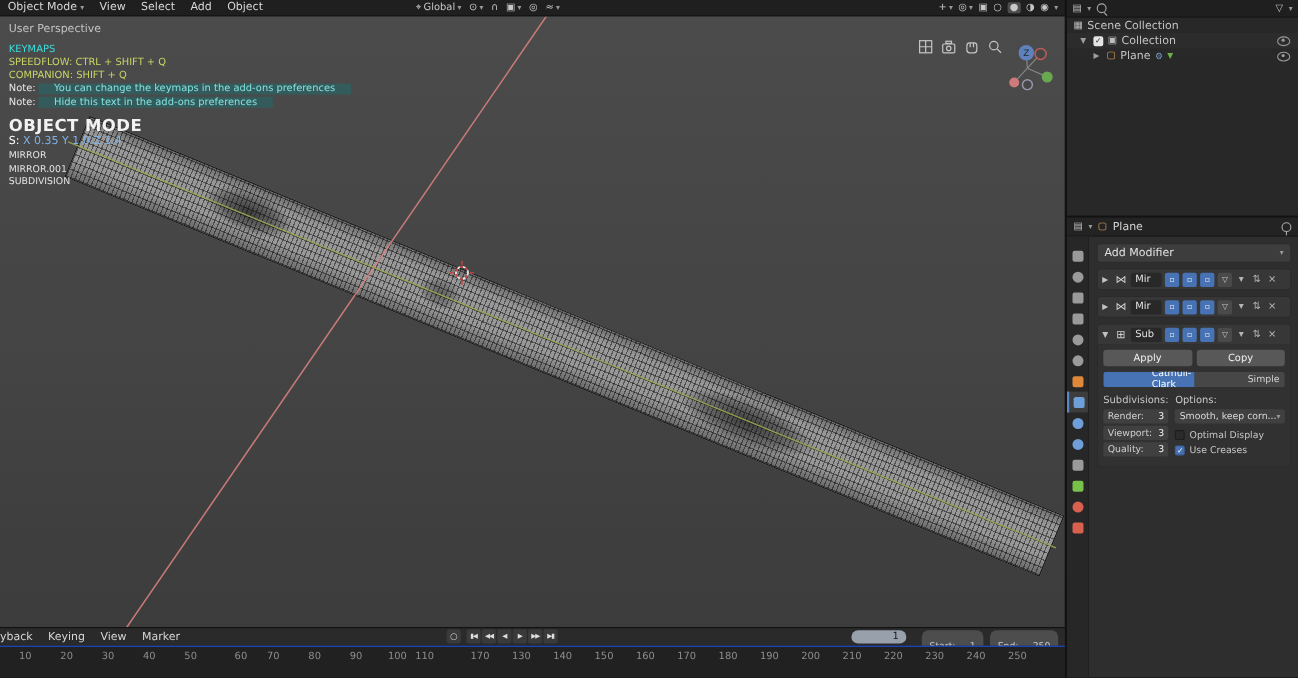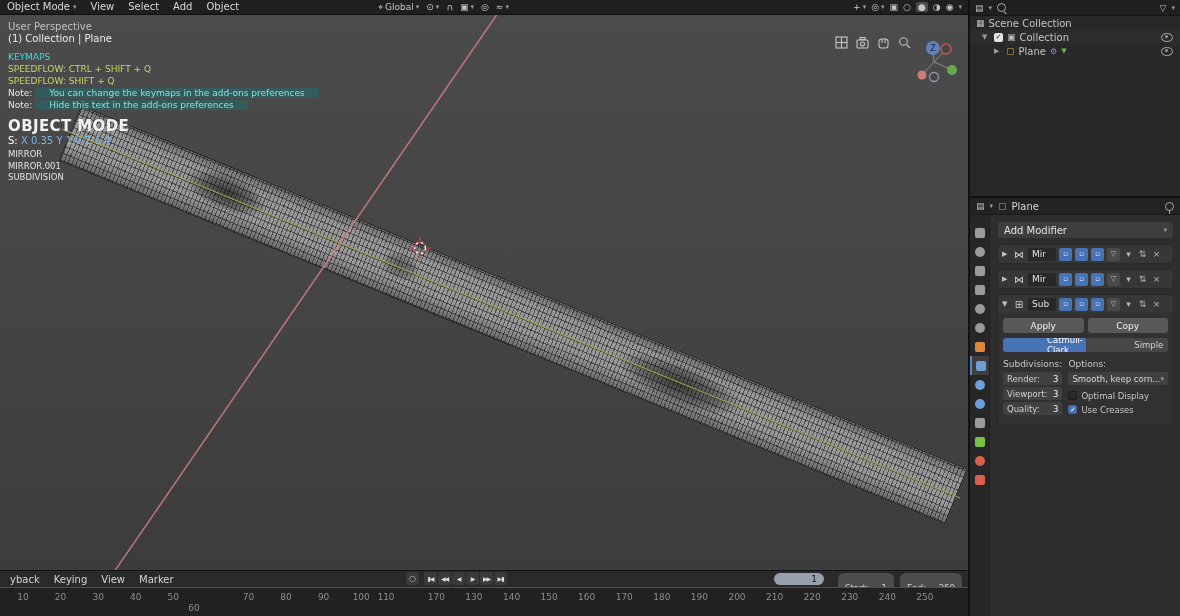--- a/index.html
+++ b/index.html
@@ -241,24 +241,23 @@
         </g>
         <g transform="translate(899,22)" data-name="zoom-view-icon">
           <circle cx="4.5" cy="4.5" r="3.8"></circle>
             <line x1="7.5" y1="7.5" x2="11" y2="11"></line>
         </g>
       </g>
     </svg>
 
     <div class="vp-overlay" data-name="viewport-hud">
       <div class="ov-dim" data-name="view-perspective-label">User Perspective</div>
-      <div class="ov-bc" data-name="active-object-breadcrumb">(1) Collection | Plane</div>
       <div class="ov-keymaps" data-name="keymaps-title">KEYMAPS</div>
       <div class="ov-sf" data-name="speedflow-shortcut">SPEEDFLOW: CTRL + SHIFT + Q</div>
-      <div class="ov-sf" data-name="companion-shortcut">SPEEDFLOW: SHIFT + Q</div>
+      <div class="ov-sf" data-name="companion-shortcut">COMPANION: SHIFT + Q</div>
       <div class="ov-note" data-name="note-line-1"><span>Note: </span><span class="lnk">You can change the keymaps in the add-ons preferences</span></div>
       <div class="ov-note" data-name="note-line-2"><span>Note: </span><span class="lnk">Hide this text in the add-ons preferences</span></div>
       <div class="ov-mode" data-name="object-mode-hud">OBJECT MODE</div>
       <div class="ov-scale" data-name="scale-hud">
         <span>S: </span><span class="ax">X 0.35 </span><span class="ax">Y 1.0 </span><span class="ax">Z 1.4</span>
       </div>
       <div class="ov-modlist" data-name="modifier-stack-hud">
         <div>MIRROR</div>
         <div>MIRROR.001</div>
         <div>SUBDIVISION</div>
@@ -438,21 +437,21 @@
               <span class="box checked" data-name="checkbox-checked">✓</span>
               <span>Use Creases</span>
             </div>
           </div>
         </div>
       </div>
     </div>
   </div>
 
   <div id="tl-header" data-name="timeline-header">
-    <div class="tl-menu" style="padding-left:10px;" data-name="menu-playback">yback</div>
+    <div class="tl-menu" style="padding-left:0;" data-name="menu-playback">yback</div>
     <div class="tl-menu" data-name="menu-keying">Keying</div>
     <div class="tl-menu" data-name="menu-view">View</div>
     <div class="tl-menu" data-name="menu-marker">Marker</div>
     <div class="rec" data-name="auto-keying-toggle">○</div>
     <div id="transport" data-name="transport-controls">
         <div class="tbtn" data-name="jump-to-start-button">▮◀</div>
         <div class="tbtn" data-name="prev-keyframe-button">◀◀</div>
         <div class="tbtn" data-name="play-reverse-button">◀</div>
         <div class="tbtn" data-name="play-button">▶</div>
         <div class="tbtn" data-name="next-keyframe-button">▶▶</div>
@@ -467,21 +466,21 @@
       <span>End:</span>
       <span>250</span>
     </div>
   </div>
   <div id="ruler" data-name="timeline-ruler">
       <span class="rnum" data-name="ruler-frame-label" style="left: 23px;">10</span>
       <span class="rnum" data-name="ruler-frame-label" style="left: 60.58px;">20</span>
       <span class="rnum" data-name="ruler-frame-label" style="left: 98.16px;">30</span>
       <span class="rnum" data-name="ruler-frame-label" style="left: 135.74px;">40</span>
       <span class="rnum" data-name="ruler-frame-label" style="left: 173.32px;">50</span>
-      <span class="rnum" data-name="ruler-frame-label" style="left: 194px; margin-top: 11px;">60</span>
+      <span class="rnum" data-name="ruler-frame-label" style="left: 219px;">60</span>
       <span class="rnum" data-name="ruler-frame-label" style="left: 248.48px;">70</span>
       <span class="rnum" data-name="ruler-frame-label" style="left: 286.06px;">80</span>
       <span class="rnum" data-name="ruler-frame-label" style="left: 323.64px;">90</span>
       <span class="rnum" data-name="ruler-frame-label" style="left: 361.22px;">100</span>
       <span class="rnum" data-name="ruler-frame-label" style="left: 386px;">110</span>
       <span class="rnum" data-name="ruler-frame-label" style="left: 436.38px;">170</span>
       <span class="rnum" data-name="ruler-frame-label" style="left: 473.96px;">130</span>
       <span class="rnum" data-name="ruler-frame-label" style="left: 511.54px;">140</span>
       <span class="rnum" data-name="ruler-frame-label" style="left: 549.12px;">150</span>
       <span class="rnum" data-name="ruler-frame-label" style="left: 586.7px;">160</span>

